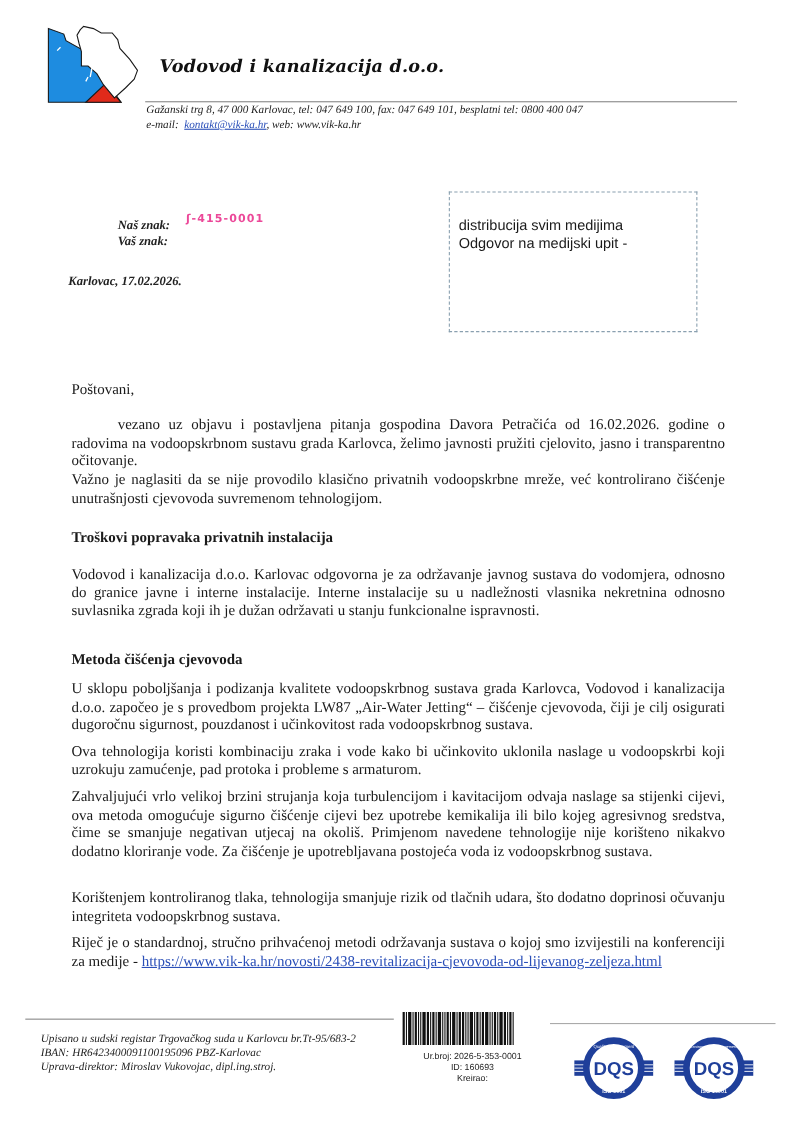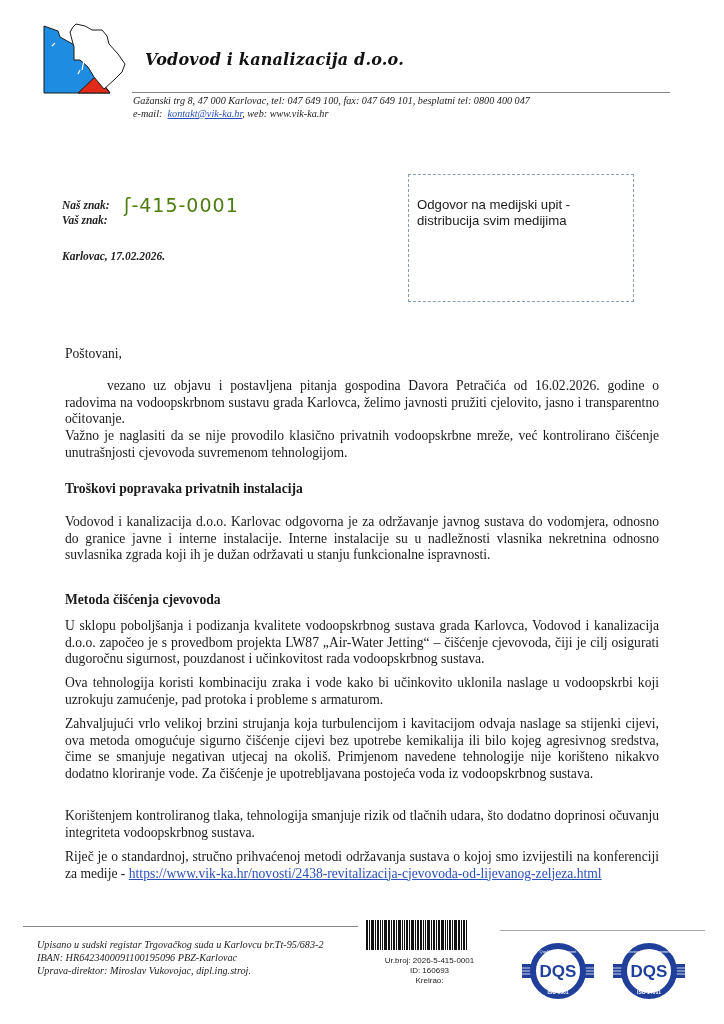--- a/index.html
+++ b/index.html
@@ -13,25 +13,25 @@
       font-size: 16px; color: #111; letter-spacing: 0.2px;
     }
     .header-rule { position: absolute; left: 132px; top: 92px; width: 538px; height: 1px; background: #888; }
     .header-contact {
       position: absolute; left: 133px; top: 94px;
       font-family: "Liberation Serif", serif; font-style: italic; font-size: 10.2px; line-height: 13px; color: #222;
     }
     .header-contact a { color: #2a4fb8; text-decoration: underline; }
 
     .refs { position: absolute; left: 62px; top: 198px; font-style: italic; font-weight: bold; font-size: 11.5px; line-height: 15px; color: #222; }
-    .refs .row { display: flex; align-items: flex-end; height: 15px; }
+    .refs .row { display: flex; align-items: flex-start; height: 15px; margin-left: 45px; }
     .refs .label { width: 58px; }
     .handwritten {
-      font-family: "DejaVu Sans", sans-serif; font-style: normal; font-weight: normal;
-      color: #4d7c0f; font-size: 19px; letter-spacing: 1px; margin-left: 4px; margin-top: -6px;
+      font-family: "DejaVu Sans", sans-serif; font-style: normal; font-weight: bold;
+      color: #ec4899; font-size: 10px; letter-spacing: 1px; margin-left: 4px; margin-top: -6px;
     }
     .date { position: absolute; left: 62px; top: 250px; font-style: italic; font-weight: bold; font-size: 11.5px; color: #222; }
 
     .subject-box {
       position: absolute; left: 408px; top: 174px; width: 226px; height: 128px;
       border: 1px dashed #8aa0b0;
       padding: 22px 0 0 8px;
     }
     .subject-box span {
       font-family: "Liberation Sans", sans-serif; font-size: 13.2px; line-height: 16px; color: #1a1a1a;
@@ -89,22 +89,22 @@
     <span class="handwritten">ʃ-415-0001</span>
   </div>
   <div class="row">
     <span class="label">Vaš znak:</span>
     <span></span>
   </div>
 </div>
 <div class="date">Karlovac, 17.02.2026.</div>
 
 <div class="subject-box">
+  <span>distribucija svim medijima</span>
   <span>Odgovor na medijski upit -</span>
-  <span>distribucija svim medijima</span>
 </div>
 
 <div class="body-text" style="top:346px;">Poštovani,</div>
 <div class="body-text indent" style="top:378px;">vezano uz objavu i postavljena pitanja gospodina Davora Petračića od 16.02.2026. godine o radovima na vodoopskrbnom sustavu grada Karlovca, želimo javnosti pružiti cjelovito, jasno i transparentno očitovanje.</div>
 <div class="body-text" style="top:428px;">Važno je naglasiti da se nije provodilo klasično privatnih vodoopskrbne mreže, već kontrolirano čišćenje unutrašnjosti cjevovoda suvremenom tehnologijom.</div>
 
 <div class="heading" style="top:481px;">Troškovi popravaka privatnih instalacija</div>
 <div class="body-text" style="top:514px;">Vodovod i kanalizacija d.o.o. Karlovac odgovorna je za održavanje javnog sustava do vodomjera, odnosno do granice javne i interne instalacije. Interne instalacije su u nadležnosti vlasnika nekretnina odnosno suvlasnika zgrada koji ih je dužan održavati u stanju funkcionalne ispravnosti.</div>
 
 <div class="heading" style="top:592px;font-family:Liberation Serif, serif;">Metoda čišćenja cjevovoda</div>
@@ -158,21 +158,21 @@
     <i style="width:1px"></i>
     <i style="width:2px"></i>
     <i style="width:1px"></i>
     <i style="width:3px"></i>
     <i style="width:2px"></i>
     <i style="width:1px"></i>
     <i style="width:2px"></i>
     <i style="width:1px"></i>
 </div>
 <div class="barcode-text">
-  <div>Ur.broj: 2026-5-415-0001</div>
+  <div>Ur.broj: 2026-5-353-0001</div>
   <div>ID: 160693</div>
   <div>Kreirao:</div>
 </div>
 
 <svg class="iso iso-9001" viewBox="0 0 72 62">
   <rect x="0" y="24" width="72" height="14" fill="#1f3f9a"></rect>
   <line x1="0" y1="28" x2="72" y2="28" stroke="#fff" stroke-width="0.8"></line>
   <line x1="0" y1="31" x2="72" y2="31" stroke="#fff" stroke-width="0.8"></line>
   <line x1="0" y1="34" x2="72" y2="34" stroke="#fff" stroke-width="0.8"></line>
   <circle cx="36" cy="31" r="25" fill="#ffffff" stroke="#1f3f9a" stroke-width="6"></circle>

